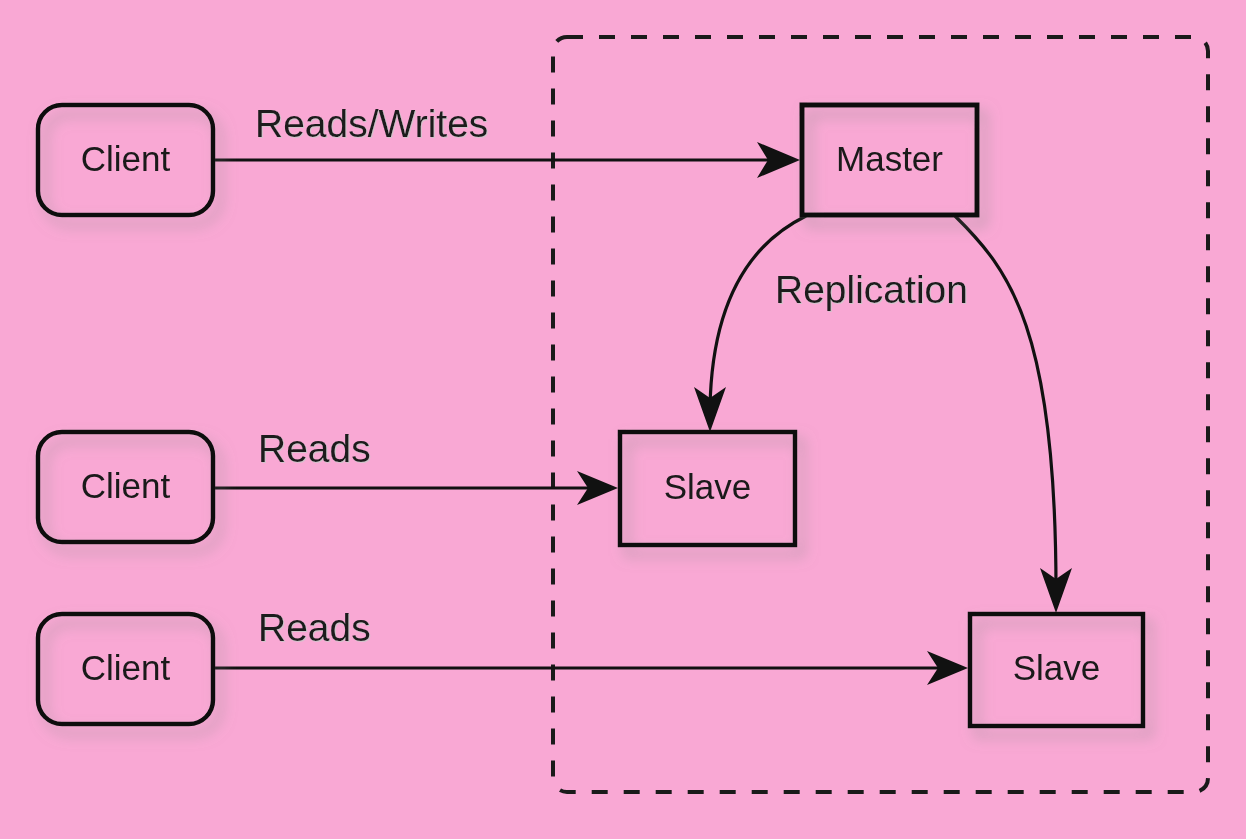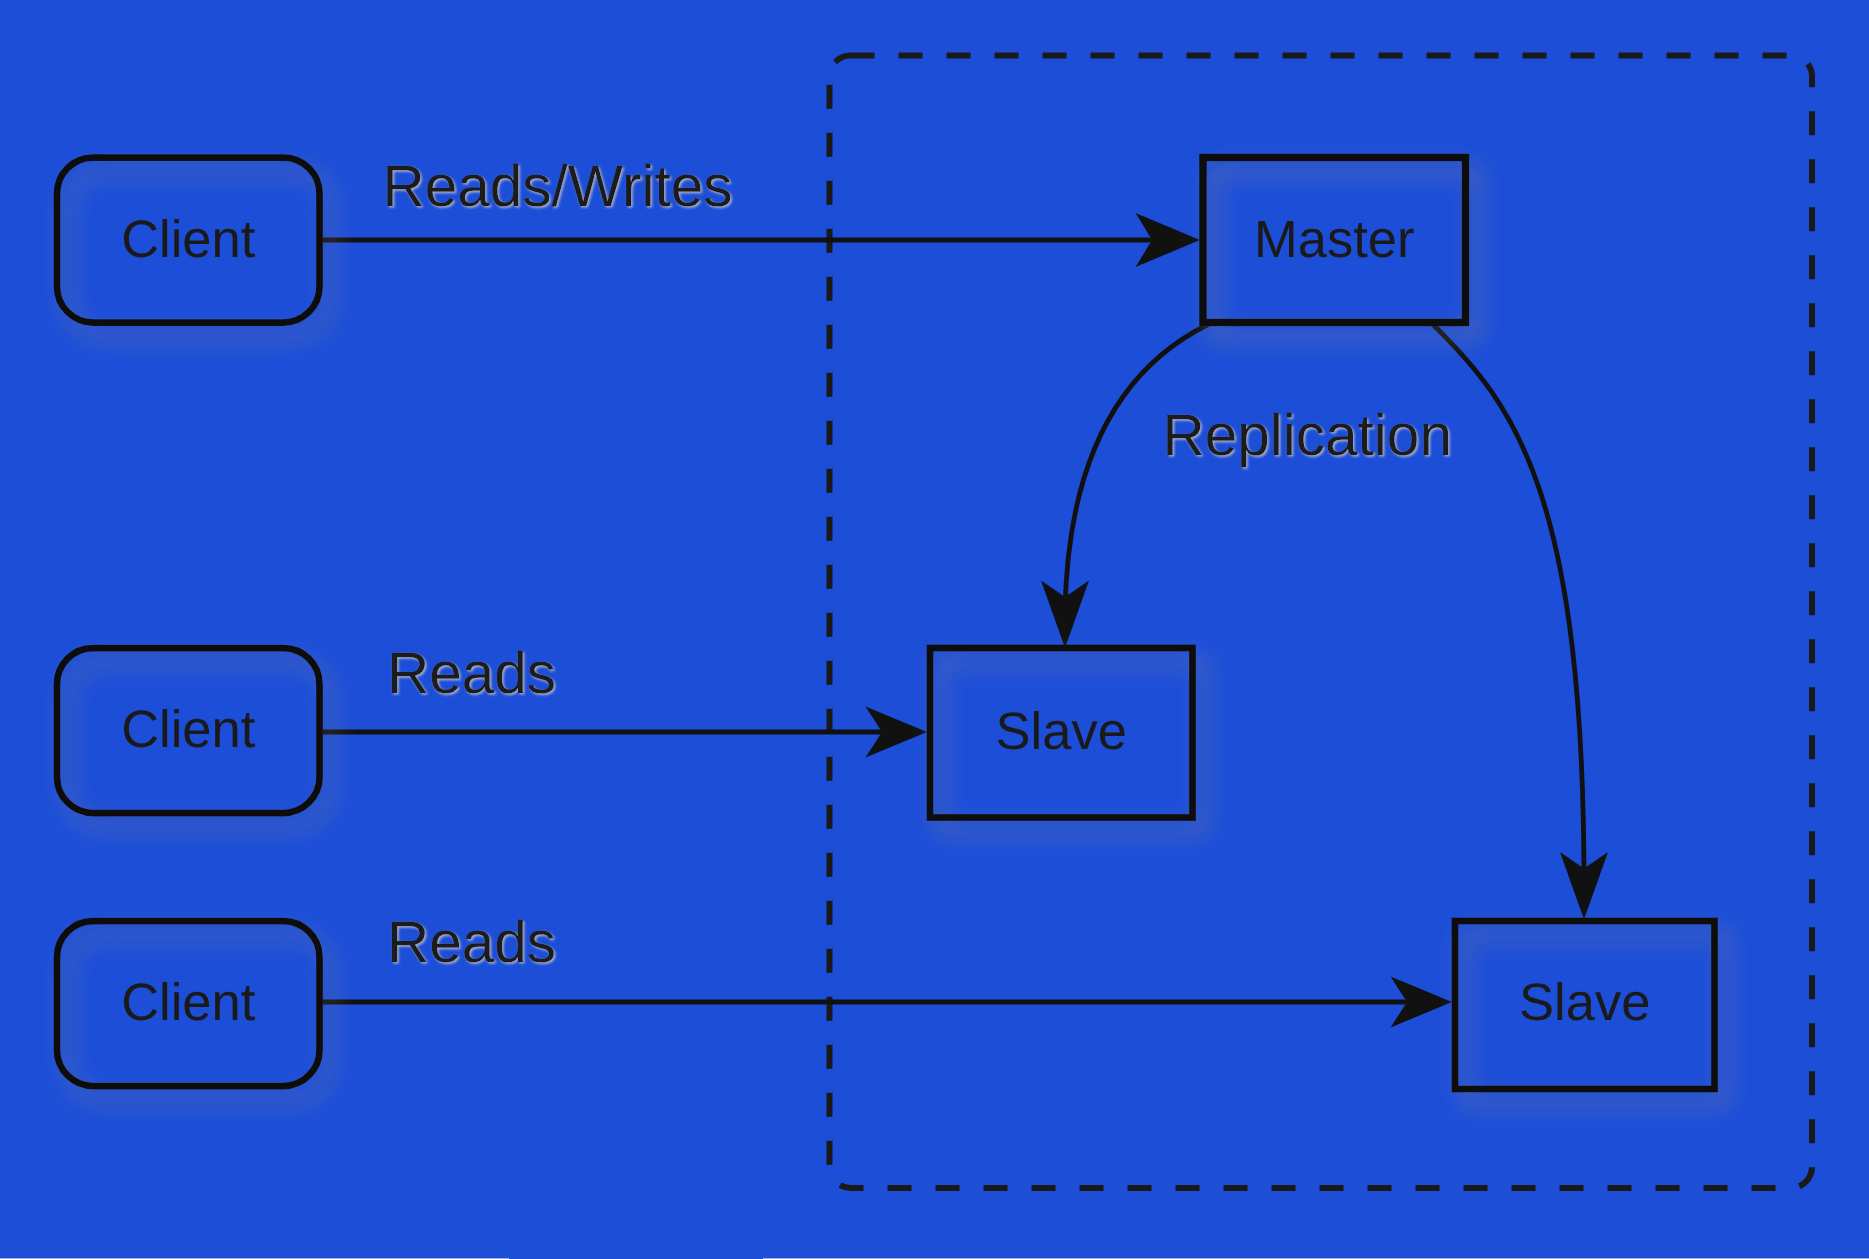--- a/index.html
+++ b/index.html
@@ -8,21 +8,21 @@
     padding: 0;
     background: #ffffff;
   }
   body {
     font-family: "Liberation Sans", sans-serif;
   }
   #diagram-root {
     position: relative;
     width: 1246px;
     height: 839px;
-    background: #1d4ed8;
+    background: #f9a8d4;
     overflow: hidden;
   }
   #diagram-svg {
     position: absolute;
     left: 0;
     top: 0;
     width: 1246px;
     height: 839px;
     display: block;
   }

